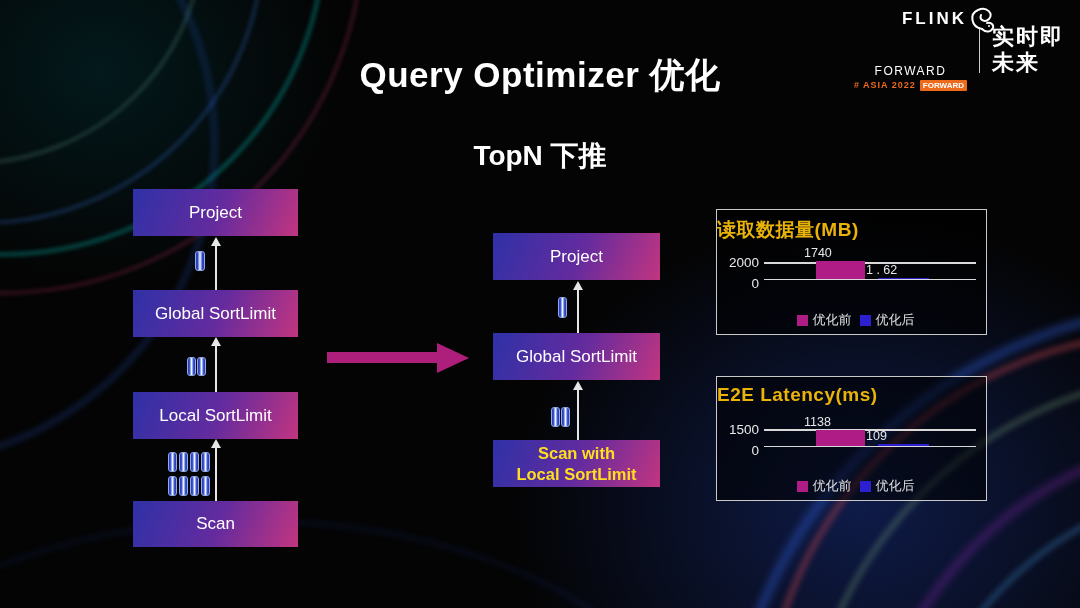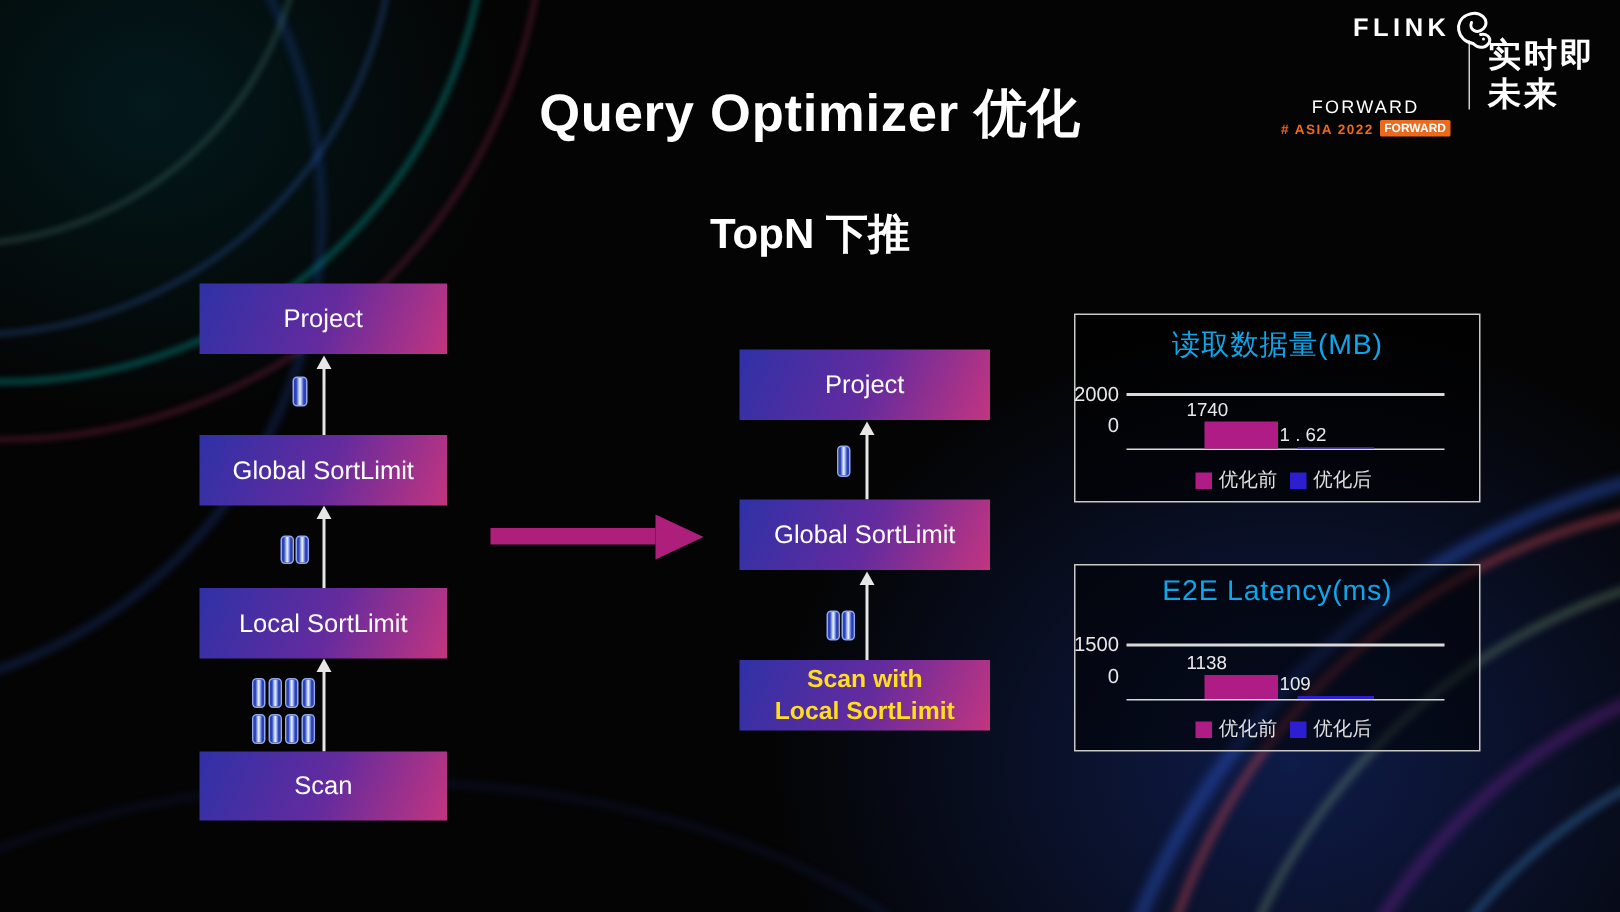--- a/index.html
+++ b/index.html
@@ -10,21 +10,21 @@
     color:#fff;
   }
   .streak { position:absolute; border-radius:50%; pointer-events:none; }
   .glow { position:absolute; pointer-events:none; }
 
   
   .brand { position:absolute; top:10px; right:16px; display:flex; align-items:center; gap:12px; z-index:5; }
   .brand-left { position:relative; text-align:center; }
   .brand-name1 { font-size:17px; font-weight:700; letter-spacing:3px; line-height:1.1; text-align:right; padding-left:16px; }
   .brand-name2 { font-size:12px; font-weight:400; letter-spacing:1.5px; line-height:1.1;margin-top:36px; }
-  .brand-row3 { display:flex; align-items:flex-end; justify-content:center; gap:4px; margin-top:2px; }
+  .brand-row3 { display:flex; align-items:center; justify-content:center; gap:4px; margin-top:2px; }
   .brand-edition { color:#ED6A1C; font-size:9px; font-weight:700; letter-spacing:1px; }
   .brand-badge { background:#ED6A1C; color:#fff; font-size:8px; font-weight:700; padding:1px 3px; border-radius:1px; }
   .squirrel { position:absolute; right:-30px; top:-6px; }
   .brand-sep { width:1px; height:46px; background:rgba(255,255,255,.8); }
   .brand-slogan { font-size:22px; font-weight:700; line-height:1.2; letter-spacing:2px; }
 
   
   .title { position:absolute; left:0; right:0; top:52px; text-align:center;
            font-size:35px; font-weight:600; letter-spacing:.5px; z-index:4; }
   .subtitle { position:absolute; left:0; right:0; top:137px; text-align:center;
@@ -51,23 +51,23 @@
   
   .transform-arrow { position:absolute; left:327px; top:352px; width:110px; height:11px;
                      background:#AD1F7B; z-index:3; }
   .transform-arrow::after { content:""; position:absolute; left:110px; top:-9.5px;
                             border-top:15px solid transparent; border-bottom:15px solid transparent;
                             border-left:32px solid #AD1F7B; }
 
   
   .mini-chart { position:absolute; left:716px; width:269px; border:1px solid #c9c9c9;
                 background:rgba(0,0,0,.55); z-index:4; }
-  .mc-title { margin-top:7px; text-align:center; font-size:19px; font-weight:400;
-              color:#0ea5e9; letter-spacing:.5px; }
-  .mc-plot { position:absolute; left:34px; top:52px; width:212px; height:38px; }
+  .mc-title { margin-top:7px; text-align:left; font-size:19px; font-weight:700;
+              color:#eab308; letter-spacing:.5px; }
+  .mc-plot { position:absolute; left:47px; top:52px; width:212px; height:18px; }
   .mc-line { position:absolute; left:0; width:100%; height:1.5px; background:#d9d9d9; }
   .mc-line.top { top:0; } .mc-line.bottom { bottom:0; }
   .bar { position:absolute; bottom:1px; }
   .bar[data-series="0"] { left:52px; width:49px; }
   .bar[data-series="1"] { left:114px; width:51px; }
   .bar-value { position:absolute; font-size:12.5px; color:#e8e8e8; }
   .bar-value[data-series="0"] { left:40px; width:73px; }
   .bar-value[data-series="1"] { left:102px; width:75px; }
   .mc-ytick { position:absolute; left:-45px; width:40px; text-align:right;
               font-size:13.5px; color:#e8e8e8; line-height:17px; }

